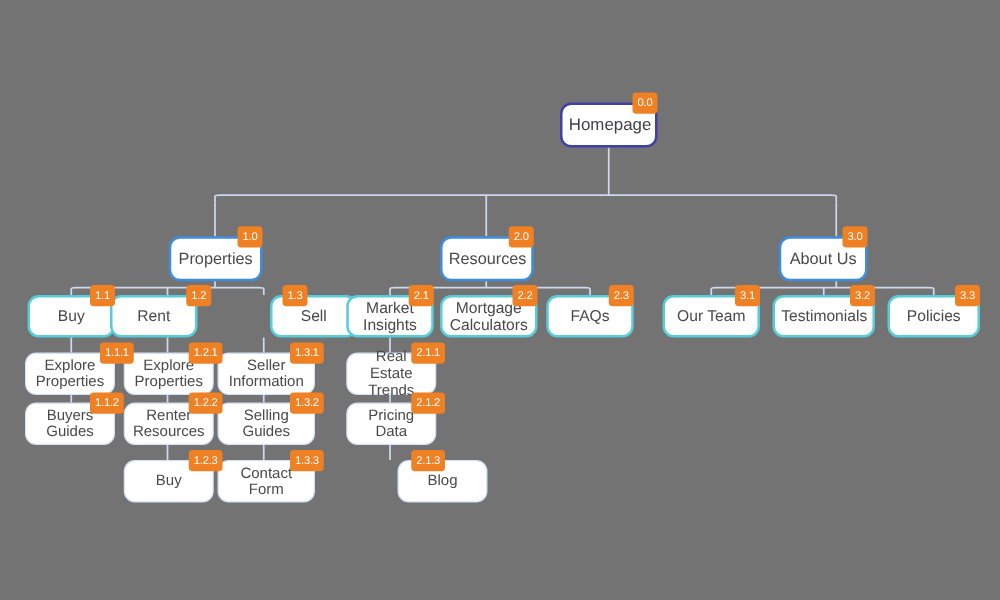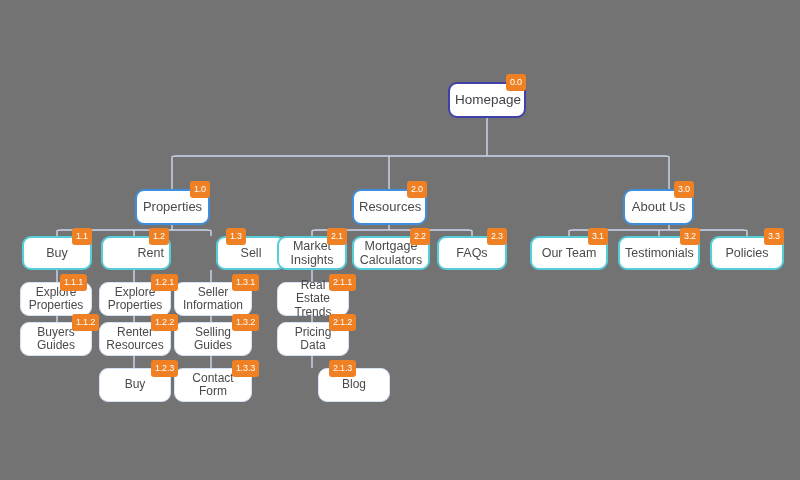--- a/index.html
+++ b/index.html
@@ -139,21 +139,21 @@
       </div>
       <div class="badge" style="left: 674px; top: 181px;">3.0</div>
       <div class="node lvl-1" style="left: 623px; top: 189px; width: 71px; height: 36px;">
         <span class="label">About Us</span>
       </div>
       <div class="badge" style="left: 72px; top: 228px;">1.1</div>
       <div class="node lvl-2" style="left: 22px; top: 236px; width: 70px; height: 34px;">
         <span class="label">Buy</span>
       </div>
       <div class="badge" style="left: 149px; top: 228px;">1.2</div>
-      <div class="node lvl-2" style="left: 101px; top: 236px; width: 70px; height: 34px; text-align: right;">
+      <div class="node lvl-2" style="left: 88px; top: 236px; width: 70px; height: 34px;">
         <span class="label">Rent</span>
       </div>
       <div class="badge" style="left: 226px; top: 228px;">1.3</div>
       <div class="node lvl-2" style="left: 176px; top: 236px; width: 70px; height: 34px; margin-left: 40px;">
         <span class="label">Sell</span>
       </div>
       <div class="badge" style="left: 327px; top: 228px;">2.1</div>
       <div class="node lvl-2" style="left: 277px; top: 236px; width: 70px; height: 34px;">
         <span class="label">Market
 Insights</span>
@@ -172,21 +172,21 @@
         <span class="label">Our Team</span>
       </div>
       <div class="badge" style="left: 680px; top: 228px;">3.2</div>
       <div class="node lvl-2" style="left: 618px; top: 236px; width: 82px; height: 34px;">
         <span class="label">Testimonials</span>
       </div>
       <div class="badge" style="left: 764px; top: 228px;">3.3</div>
       <div class="node lvl-2" style="left: 710px; top: 236px; width: 74px; height: 34px;">
         <span class="label">Policies</span>
       </div>
-      <div class="badge" style="left: 60px; top: 274px;">1.1.1</div>
+      <div class="badge" style="left: 80px; top: 274px;">1.1.1</div>
       <div class="node lvl-3" style="left: 20px; top: 282px; width: 72px; height: 34px;">
         <span class="label">Explore
 Properties</span>
       </div>
       <div class="badge" style="left: 151px; top: 274px;">1.2.1</div>
       <div class="node lvl-3" style="left: 99px; top: 282px; width: 72px; height: 34px;">
         <span class="label">Explore
 Properties</span>
       </div>
       <div class="badge" style="left: 232px; top: 274px;">1.3.1</div>

